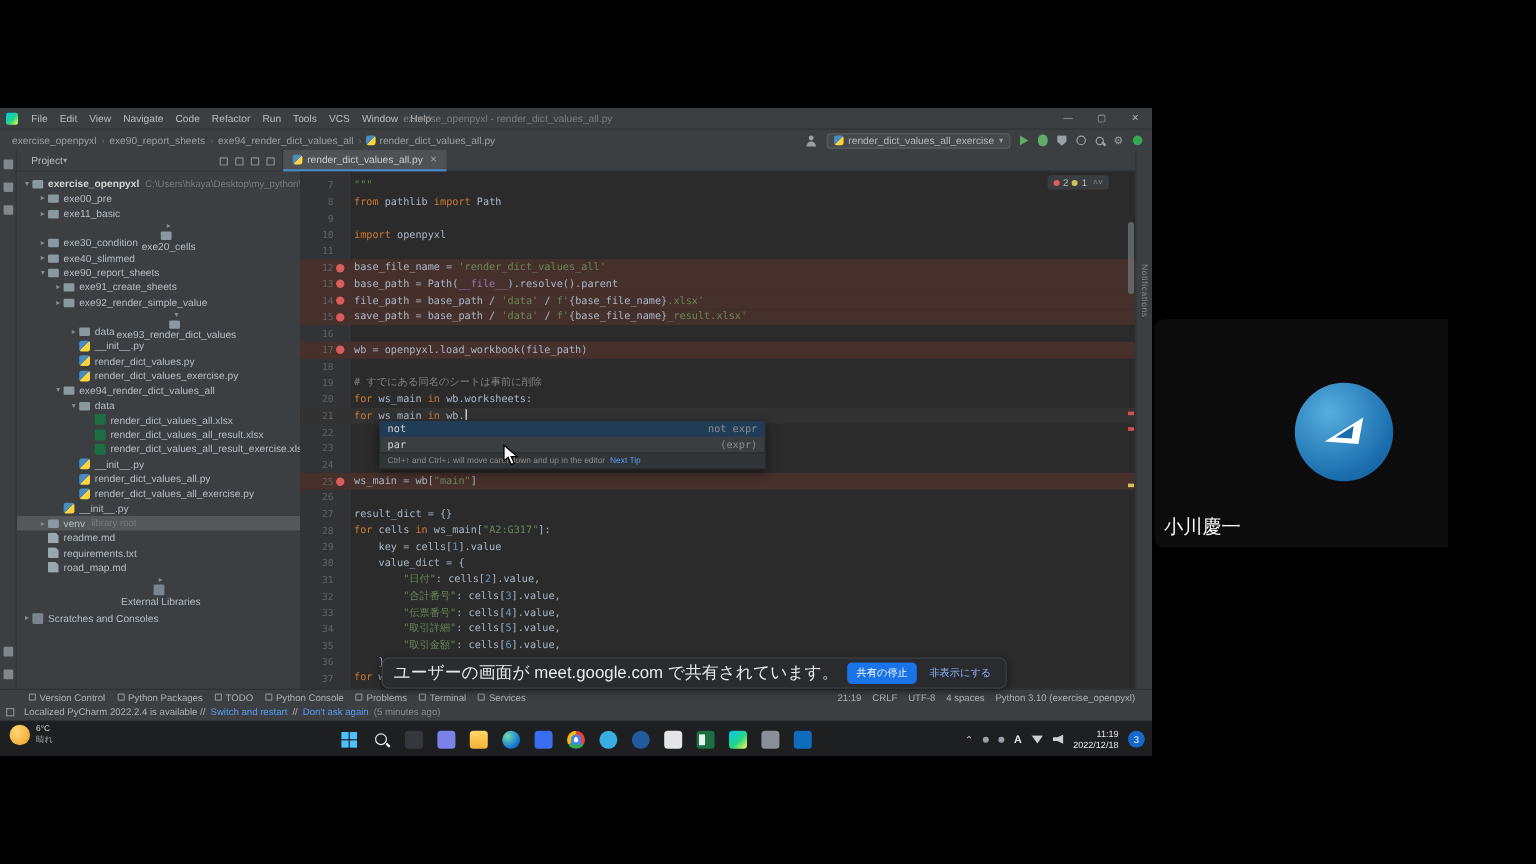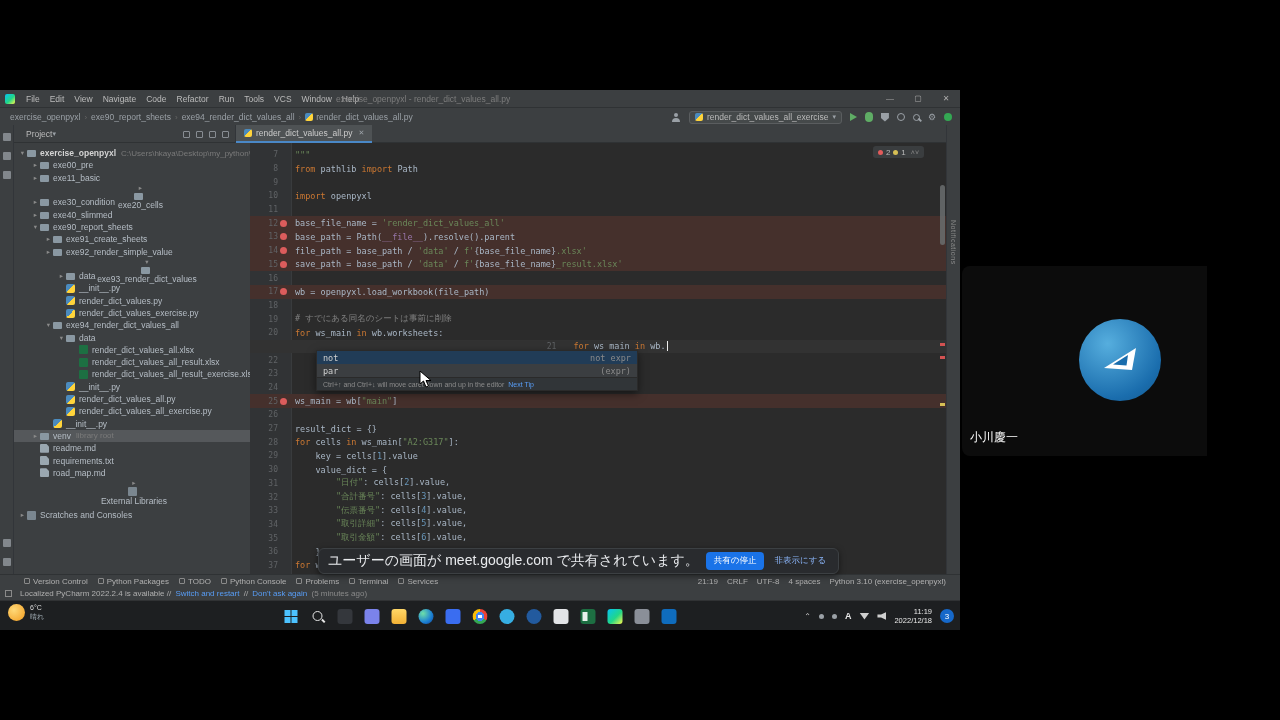--- a/index.html
+++ b/index.html
@@ -69,21 +69,21 @@
   .ti-xlsx{background:#1d6f42;}
   .ti-md,.ti-txt{background:#9aa7b0;clip-path:polygon(0 0,70% 0,100% 30%,100% 100%,0 100%);}
   .ti-lib,.ti-scratch{background:#8a98a2;opacity:.8;}
   
   .editor{position:absolute;left:250px;top:53px;right:14px;bottom:26px;background:#2b2b2b;overflow:hidden;
           font-family:"DejaVu Sans Mono",monospace;}
   .gutterbg{position:absolute;left:0;top:0;bottom:0;width:42px;background:#313335;border-right:1px solid #393b3d;}
   #code{position:absolute;left:0;top:5px;right:0;}
   .cl{display:flex;align-items:center;height:13.7px;font-size:8.5px;color:#a9b7c6;}
   .cl.bp{background:#45302c;}
-  .cl.cur{background:#323232;justify-content:center;}
+  .cl.cur{background:#323232;}
   .ln{width:28px;text-align:right;color:#606366;flex:none;font-size:8px;}
   .bpdot{width:7px;height:7px;border-radius:50%;background:#db5c5c;margin-left:2px;flex:none;}
   .ct{white-space:pre;margin-left:8px;}
   .kw{color:#cc7832;} .str{color:#6a8759;} .com{color:#808080;} .num{color:#6897bb;} .dun{color:#9876aa;}
   .caret-i{display:inline-block;width:1px;height:10px;background:#eee;margin-left:1px;vertical-align:-2px;}
   .inspect{position:absolute;right:22px;top:3px;height:12px;display:flex;align-items:center;gap:3px;
            font-size:8px;color:#bbb;background:rgba(60,63,65,.92);padding:0 5px;border-radius:3px;
            font-family:"Liberation Sans",sans-serif;}
   .dot{width:5px;height:5px;border-radius:50%;flex:none;}
   .dot.red{background:#e25b5b;} .dot.yel{background:#d6bf55;}
@@ -140,21 +140,21 @@
   .i-vol{width:9px;height:8px;background:#cfcfcf;clip-path:polygon(0 30%,40% 30%,100% 0,100% 100%,40% 70%,0 70%);}
   .ime{color:#e8e8e8;font-size:9px;font-weight:bold;}
   .clock{text-align:right;font-size:7.5px;color:#e8e8e8;line-height:9px;}
   .badge{width:14px;height:14px;border-radius:50%;background:#1668c9;color:#fff;font-size:8px;
          display:flex;align-items:center;justify-content:center;}
   
   .ptile{position:absolute;left:962px;top:266px;width:314px;height:190px;background:#0c0c0c;border-radius:8px;}
   .avatar{position:absolute;left:1079px;top:319px;width:82px;height:82px;border-radius:50%;
           background:radial-gradient(circle at 35% 30%,#56aede,#1a6dad 70%,#14578c);
           display:flex;align-items:center;justify-content:center;}
-  .pname{position:absolute;left:970px;top:429px;font-size:12px;color:#fff;}
+  .pname{position:absolute;left:970px;top:429px;font-size:16px;color:#fff;}
   .cmp{position:absolute;left:316px;top:350px;width:322px;background:#3b3e41;border:1px solid #2a2a2a;
        box-shadow:0 3px 8px rgba(0,0,0,.5);font-size:8.5px;z-index:5;}
   .cmp-row{display:flex;align-items:center;height:13px;padding:0 6px;color:#d0d0d0;}
   .cmp-row.sel{background:#213c57;}
   .cmp-l{font-family:"DejaVu Sans Mono",monospace;}
   .cmp-t{margin-left:auto;color:#8a8a8a;font-family:"DejaVu Sans Mono",monospace;}
   .cmp-tip{display:flex;align-items:center;height:13px;background:#313538;border-top:1px solid #2a2a2a;
            padding:0 6px;color:#8c8c8c;font-size:7px;gap:4px;white-space:nowrap;overflow:hidden;}
   .cmp-tip a{color:#589df6;text-decoration:none;}
   .banner{position:absolute;left:318px;top:548px;height:26px;background:#292b2e;border:1px solid #3c4043;

